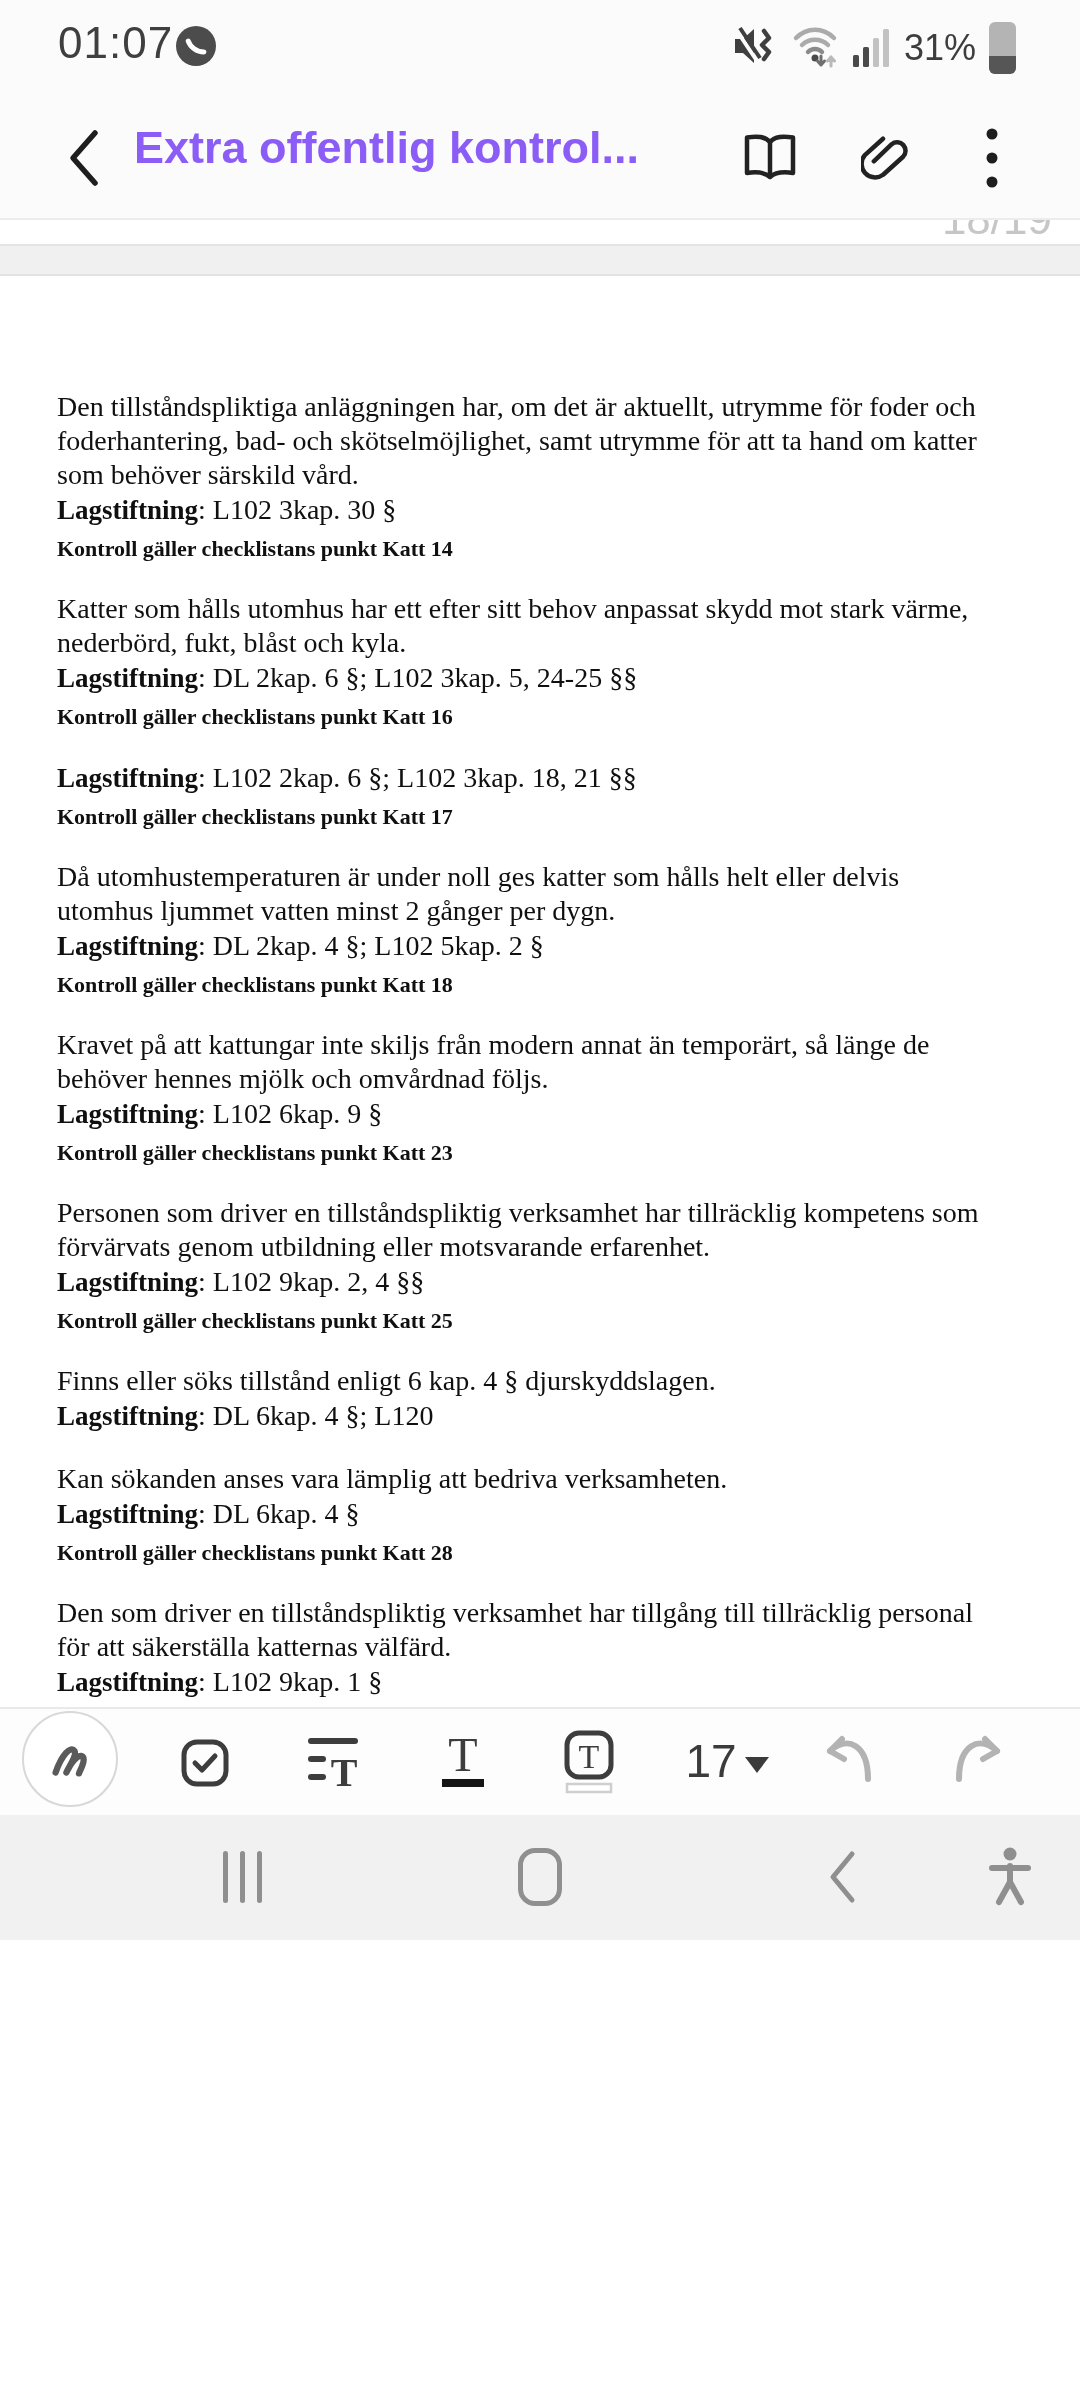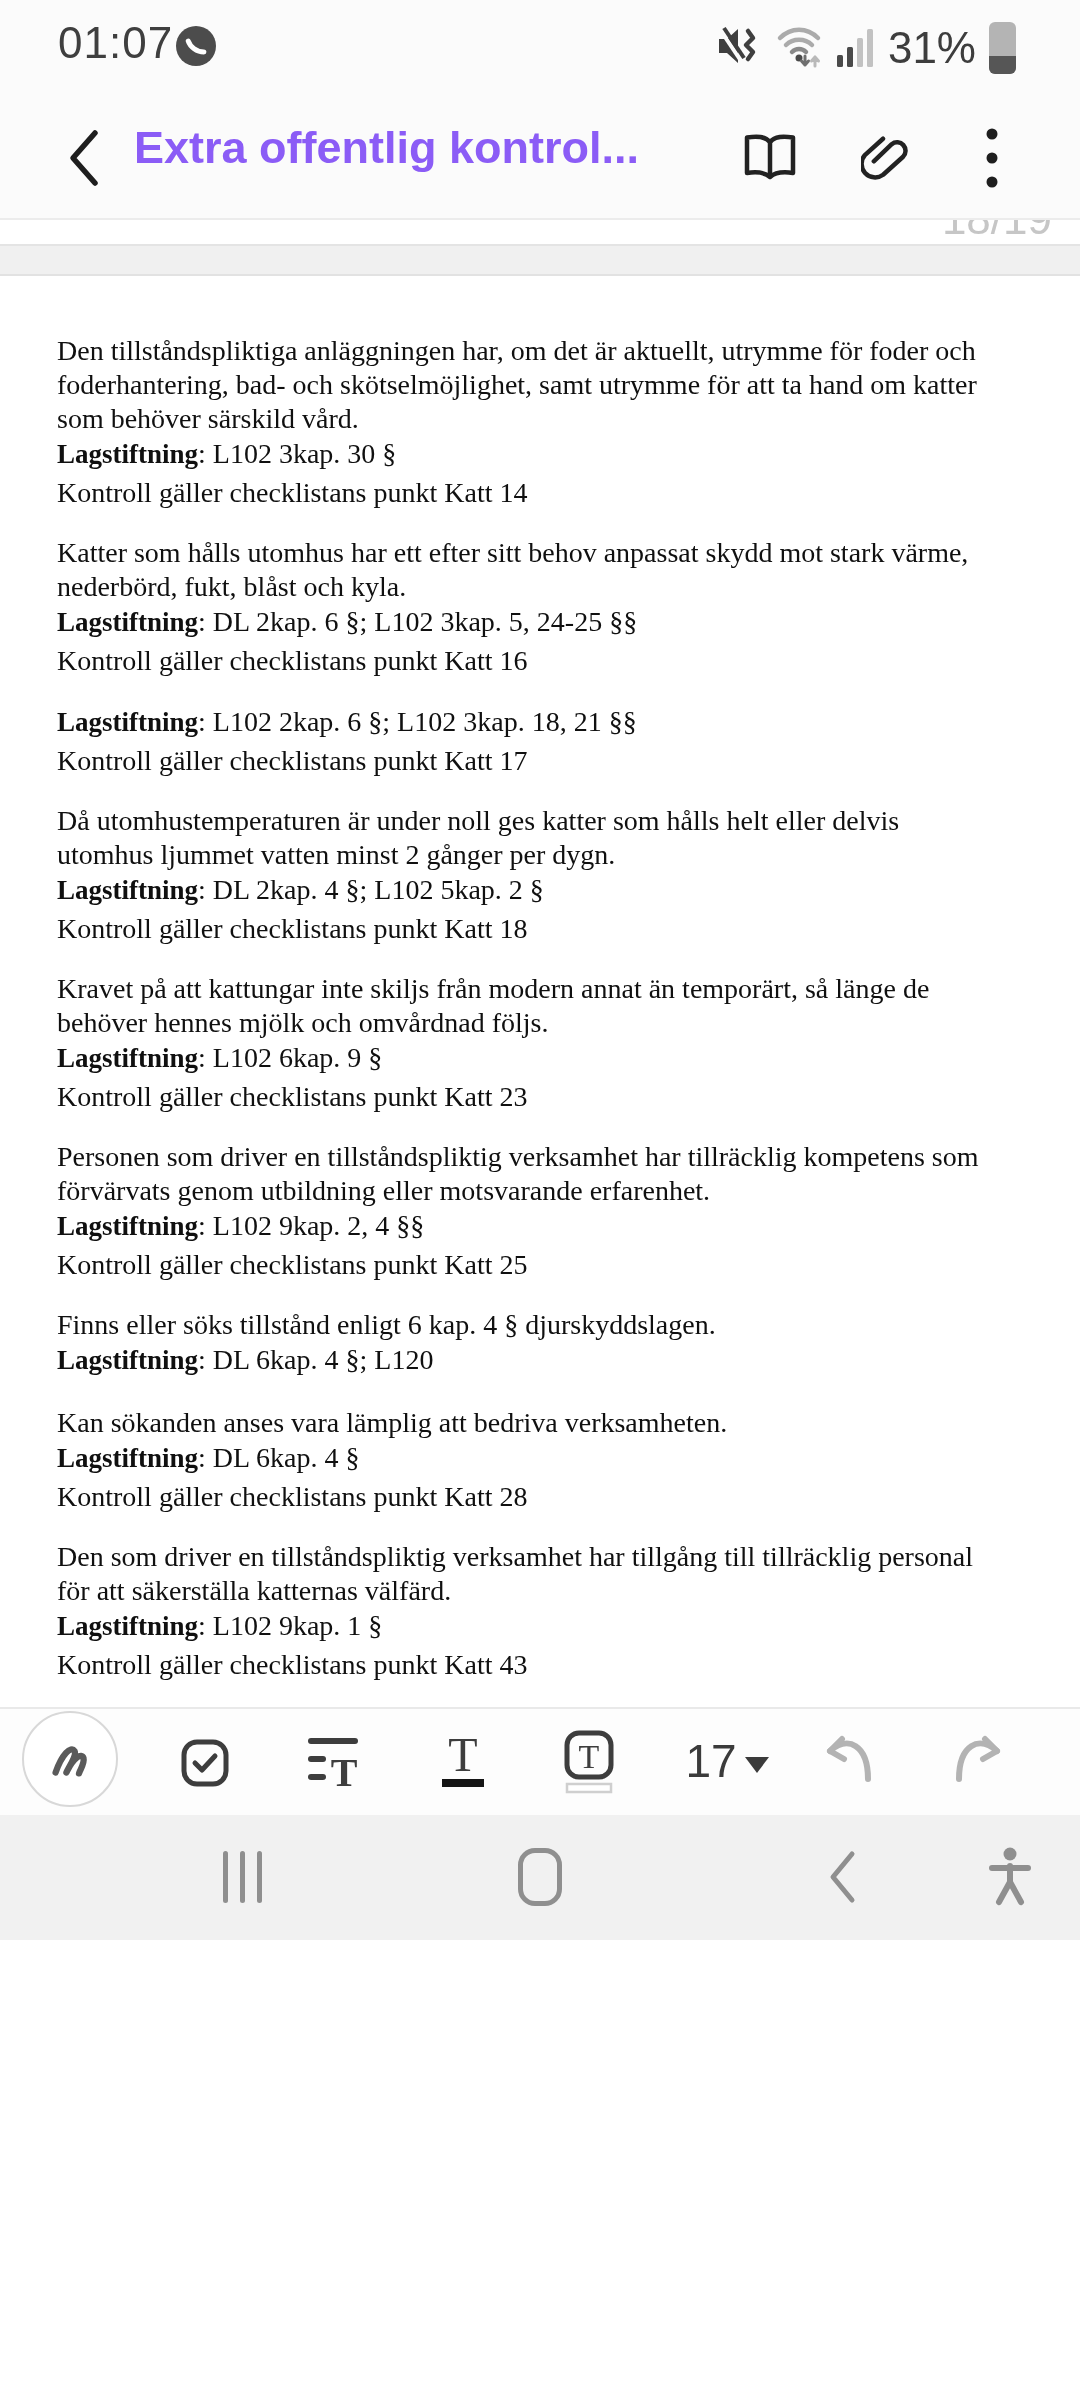--- a/index.html
+++ b/index.html
@@ -5,46 +5,46 @@
   * { margin:0; padding:0; box-sizing:border-box; }
   html,body { width:1080px; height:2400px; }
   body { font-family:"Liberation Sans", sans-serif; background:#fff; overflow:hidden; }
   .screen { width:1080px; height:1940px; display:flex; flex-direction:column; position:relative; background:#fff; }
 
   
   .status-bar { height:96px; background:#fbfbfb; position:relative; flex:none; }
   .sb-time { position:absolute; left:58px; top:18px; font-size:44px; color:#3f3f3f; letter-spacing:1px; }
   .sb-phone { position:absolute; left:176px; top:26px; width:40px; height:40px; border-radius:50%; background:#4c4c4c; display:flex; align-items:center; justify-content:center; }
   .sb-right { position:absolute; right:64px; top:0; height:96px; display:flex; align-items:center; gap:13px; }
-  .sb-pct { font-size:44px; color:#3d3d3d; }
+  .sb-pct { font-size:36px; color:#3d3d3d; }
   .battery { width:27px; height:52px; border-radius:6px; background:#b4b4b4; position:relative; overflow:hidden; }
   .battery .fill { position:absolute; bottom:0; left:0; right:0; height:18px; background:#565656; }
 
   
   .header { height:124px; background:#fbfbfb; border-bottom:2px solid #ececec; position:relative; flex:none; }
   .hdr-back { position:absolute; left:56px; top:28px; width:56px; height:68px; display:flex; align-items:center; justify-content:center; background:none; border:none; cursor:pointer; }
   .hdr-title { position:absolute; left:134px; top:26px; width:600px; font-size:45px; font-weight:bold; color:#8b5cf6; white-space:nowrap; overflow:hidden; }
   .hdr-btn { position:absolute; top:26px; width:72px; height:72px; display:flex; align-items:center; justify-content:center; background:none; border:none; cursor:pointer; }
   .hdr-book { left:734px; }
   .hdr-clip { left:852px; }
   .hdr-menu { left:956px; }
 
   
   .prev-page-strip { height:24px; background:#fff; position:relative; overflow:hidden; flex:none; }
   .prev-page-strip .clip-ind { position:absolute; right:28px; top:-26px; font-size:44px; color:#c6c6c6; }
   .page-gap { height:32px; background:#f0f0f0; border-top:2px solid #e4e4e4; border-bottom:2px solid #e2e2e2; flex:none; }
 
   
   .doc { flex:1; background:#ffffff; position:relative; overflow:hidden; }
-  .doc-inner { padding:58px 78px 0 57px; font-family:"Liberation Serif", serif; color:#101010; }
+  .doc-inner { padding:114px 78px 0 57px; font-family:"Liberation Serif", serif; color:#101010; }
   .block { margin-bottom:28px; }
   .block .para { font-size:28px; line-height:34px; }
   .block .law { font-size:28px; line-height:36px; }
   .block .law .lbl { font-weight:bold; font-size:27px; }
-  .block .kontroll { font-size:28px; line-height:30px; font-weight:normal; margin-top:6px; }
+  .block .kontroll { font-size:22px; line-height:30px; font-weight:bold; margin-top:6px; }
 
   .scroll-pill { position:absolute; right:30px; top:1739px; width:40px; height:96px; background:#4f4f4f; border-radius:20px; display:flex; flex-direction:column; align-items:center; justify-content:center; gap:14px; }
   .scroll-btn { width:26px; height:18px; background:none; border:none; display:flex; align-items:center; justify-content:center; cursor:pointer; padding:0; }
   .page-ind-bottom { position:absolute; right:26px; top:1822px; font-size:46px; color:#000000; }
 
   
   .toolbar { height:108px; background:#fdfdfd; border-top:2px solid #e9e9e9; position:relative; flex:none; }
   .tb-btn { position:absolute; background:none; border:none; cursor:pointer; display:flex; align-items:center; justify-content:center; }
   .pen-circle { left:22px; top:2px; width:96px; height:96px; border:2px solid #d8d8d8; border-radius:50%; background:#fff; }
   .tb-check { left:175px; top:24px; width:60px; height:60px; }

